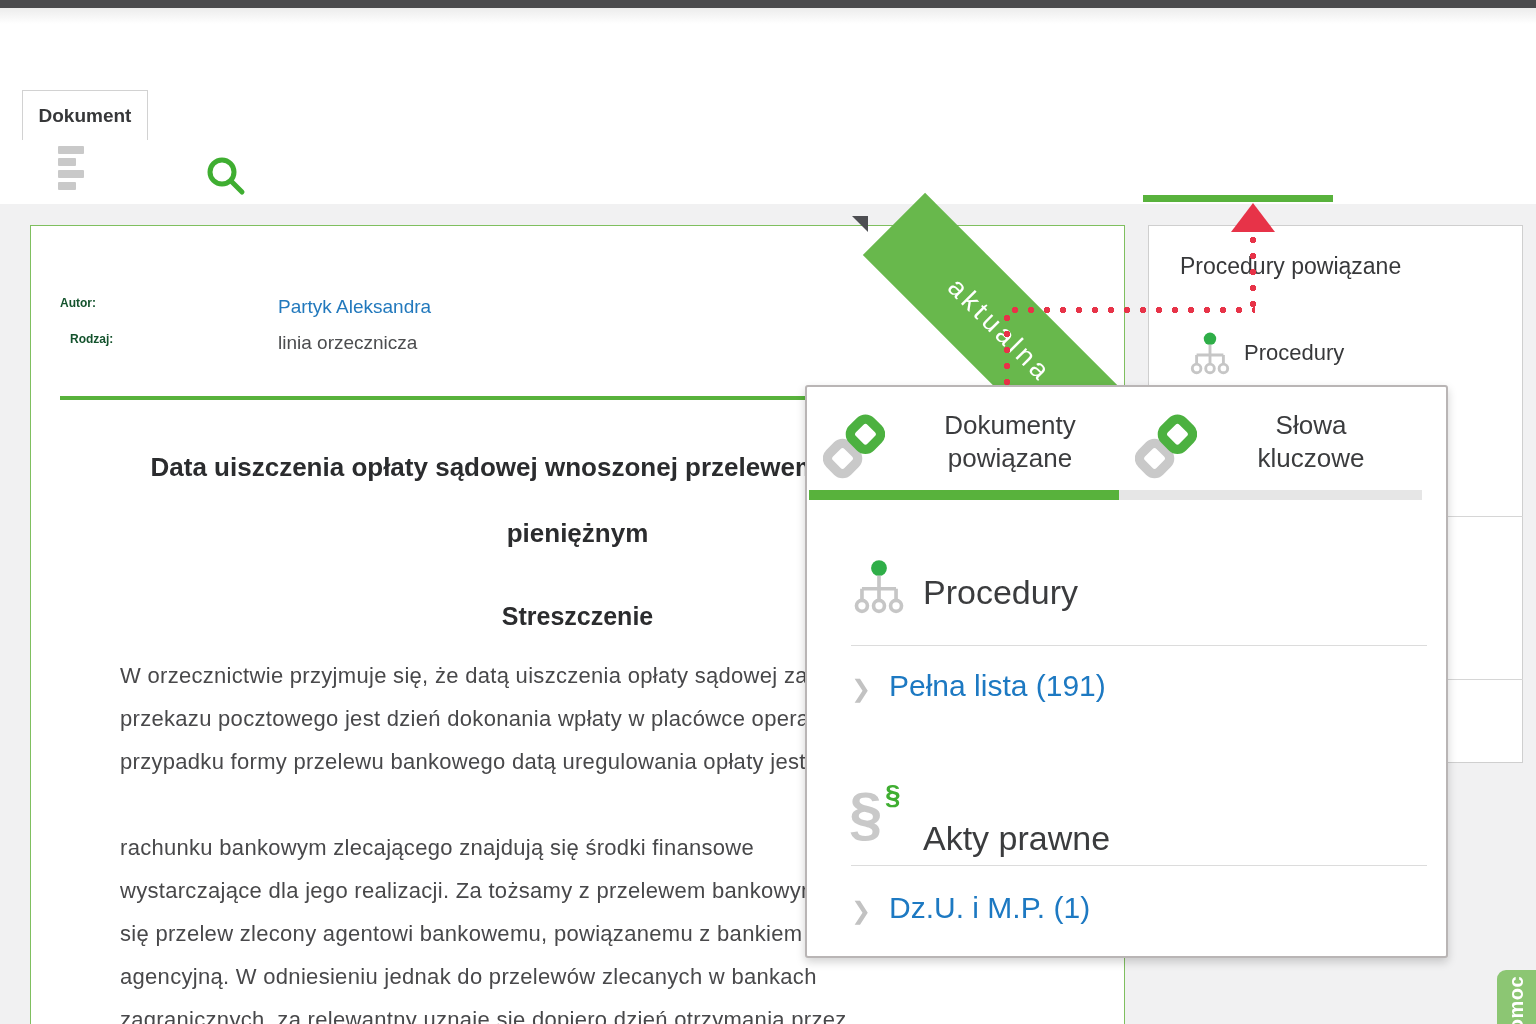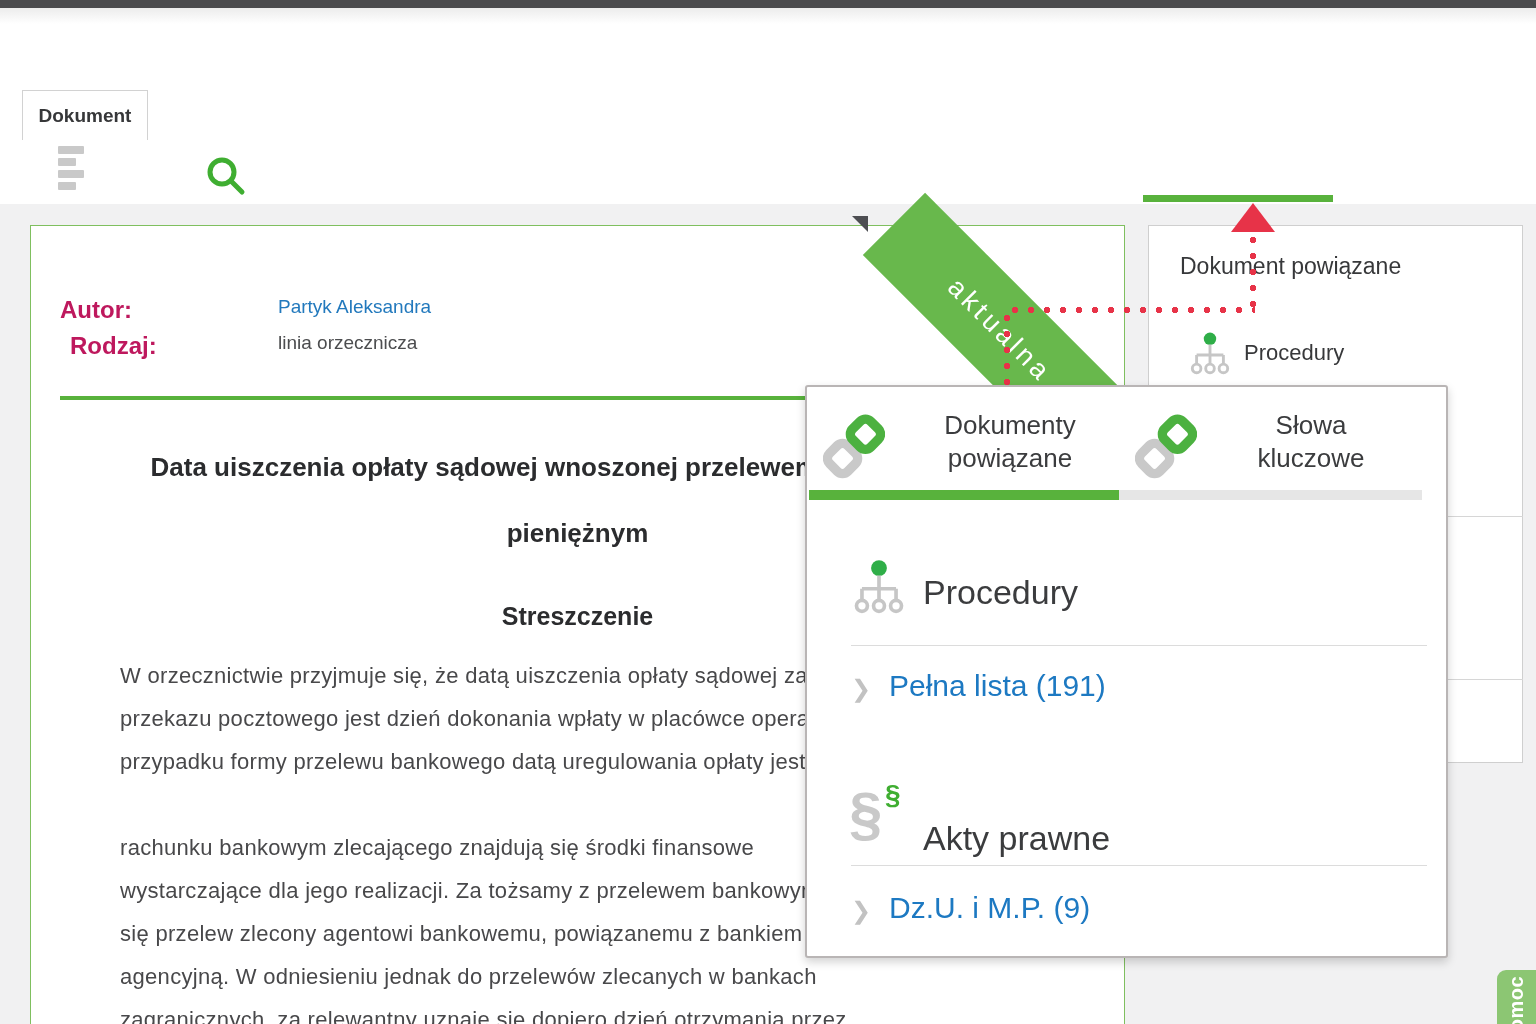--- a/index.html
+++ b/index.html
@@ -29,21 +29,21 @@
   .tb-green-bar{left:46px;top:144px;width:5px;height:48px;background:#52b043;}
   .tb-arrow{left:28px;top:156px;font-size:18px;font-weight:bold;color:#52b043;}
   .gline{background:#c9c9c9;height:8px;border-radius:1px;}
   .underline-track-left{left:60px;top:195px;width:190px;height:6px;background:#dcdcdc;}
   .underline-green{left:1143px;top:195px;width:190px;height:7px;background:#58b23c;z-index:4;}
   .underline-track-right{left:1333px;top:195px;width:200px;height:7px;background:#e9e9e9;}
   .toolbar-hairline{left:0;top:203px;width:1536px;height:1px;background:#d9d9d9;}
 
   
   .doc-panel{left:30px;top:225px;width:1095px;height:900px;background:#fff;border:1px solid #7fbf5f;box-sizing:border-box;z-index:1;}
-  .meta-label{font-size:24px;font-weight:bold;color:#be185d;}
+  .meta-label{font-size:12px;font-weight:bold;color:#14532d;}
   .meta-value{font-size:19px;color:#4c4d4f;}
   .link-blue{color:#2279bd;text-decoration:none;cursor:pointer;}
   .green-rule{left:60px;top:396px;width:1035px;height:4px;background:#58b23c;z-index:1;}
   .doc-title-line{left:30px;width:1095px;text-align:center;font-size:26px;font-weight:bold;color:#2b2c2e;white-space:nowrap;z-index:1;}
   .body-line{left:120px;font-size:22px;color:#48484a;letter-spacing:.3px;white-space:nowrap;z-index:1;}
 
   
   .ribbon{left:850px;top:286px;width:300px;height:88px;background:#68b84c;transform:rotate(45deg);
           display:flex;align-items:center;justify-content:center;z-index:2;}
   .ribbon span{color:#fff;font-size:27px;letter-spacing:4px;}
@@ -182,21 +182,21 @@
   <div class="abs body-line" style="top:921px;">się przelew zlecony agentowi bankowemu, powiązanemu z bankiem umową</div>
   <div class="abs body-line" style="top:964px;">agencyjną. W odniesieniu jednak do przelewów zlecanych w bankach</div>
   <div class="abs body-line" style="top:1007px;">zagranicznych, za relewantny uznaje się dopiero dzień otrzymania przez</div>
 
   <div class="abs ribbon-fold"></div>
   <div class="abs ribbon">
     <span>aktualna</span>
   </div>
 
   <div class="abs side-panel"></div>
-  <div class="abs side-title">Dokument powiązane</div>
+  <div class="abs side-title">Procedury powiązane</div>
   <div class="abs" style="left:1188px;top:332px;z-index:2;">
     <svg width="44" height="48" viewBox="0 0 46 50" fill="none" stroke="#c6c6c6" stroke-width="3">
       <circle cx="23" cy="7" r="6.5" fill="#2fae48" stroke="none"></circle>
       <path d="M23 13 V24 M9 24 H37 M9 24 V33 M23 24 V33 M37 24 V33"></path>
       <circle cx="9" cy="38" r="4.5" fill="#fff"></circle>
       <circle cx="23" cy="38" r="4.5" fill="#fff"></circle>
       <circle cx="37" cy="38" r="4.5" fill="#fff"></circle>
     </svg>
   </div>
   <div class="abs" style="left:1244px;top:340px;font-size:22px;color:#37383a;z-index:2;">Procedury</div>
@@ -246,20 +246,20 @@
     <div class="rel chev" style="left:44px;top:288px;">❯</div>
     <div class="rel popup-link link-blue" style="left:82px;top:282px;color:#1d79c2;">Pełna lista (191)</div>
 
     <div class="rel" style="left:42px;top:398px;width:90px;height:64px;">
       <span class="para-big">§</span>
       <span class="para-small">§</span>
     </div>
     <div class="rel popup-sec-title" style="left:116px;top:432px;">Akty prawne</div>
     <div class="rel popup-divider" style="left:44px;top:478px;width:576px;"></div>
     <div class="rel chev" style="left:44px;top:510px;">❯</div>
-    <div class="rel popup-link link-blue" style="left:82px;top:504px;color:#1d79c2;">Dz.U. i M.P. (9)</div>
+    <div class="rel popup-link link-blue" style="left:82px;top:504px;color:#1d79c2;">Dz.U. i M.P. (1)</div>
   </div>
 
   <div class="abs help-tab">
     <span>Pomoc</span>
   </div>
 
 </div>
 
 </body></html>

